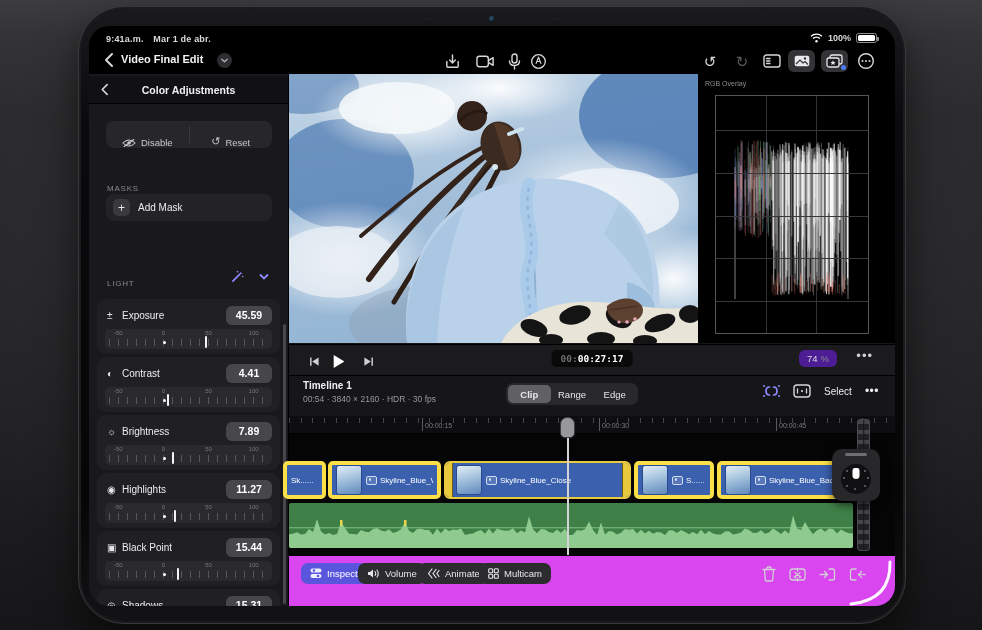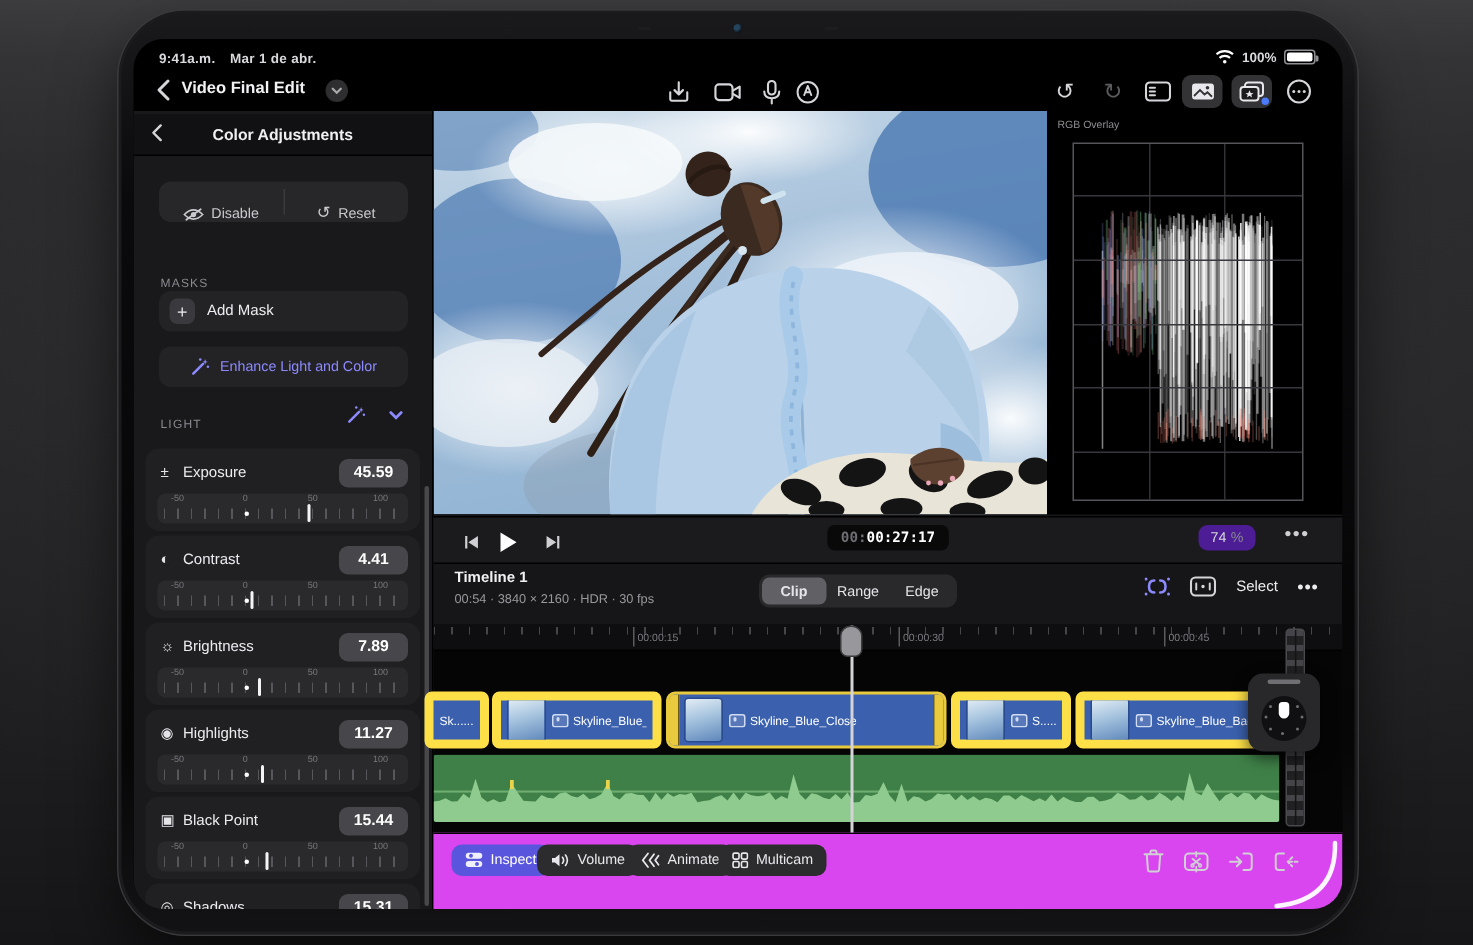--- a/index.html
+++ b/index.html
@@ -114,21 +114,21 @@
   .tl-right .sel { font-size:10px; color:#ececf0; }
   .tl-right .more { font-size:12px; color:#ececf0; letter-spacing:0.5px; }
 
   .ruler { position:absolute; left:0; top:40px; right:0; height:18px; background:#0e0e10; border-bottom:1px solid #000;
     }
   .ruler .ticks { position:absolute; left:0; right:0; top:2px; height:5px;
     background:repeating-linear-gradient(90deg,#45454a 0 1px,transparent 1px 11.7px); }
   .ruler span.rl { position:absolute; top:6px; font-size:7px; color:#7a7a80; }
   .tracks { position:absolute; left:0; top:58px; right:0; height:121px; background:#050506; }
 
-  .clip { position:absolute; top:27px; height:38px; background:#3b61ae; border:6px solid #fde047; border-radius:5px;
+  .clip { position:absolute; top:27px; height:38px; background:#3b61ae; border:4px solid #fde047; border-radius:5px;
     display:flex; align-items:center; gap:4px; padding:0 4px; overflow:hidden; }
   .clip .thumb { width:26px; height:30px; border-radius:3px; flex:0 0 auto;
     background:linear-gradient(165deg,#e3edf5 0%,#a5c3de 45%,#5e87bb 100%); border:0.5px solid #2a4a90; }
   .clip .name { font-size:8px; color:#fff; white-space:nowrap; overflow:hidden; display:flex; align-items:center; gap:3px; }
   .clip.sel { border:2px solid #e9c93d; border-radius:6px; background:#3b61ae; }
   .clip.sel:before, .clip.sel:after { content:""; position:absolute; top:0; bottom:0; width:6px; background:#e9c93d; z-index:2; }
   .clip.sel:before { left:0; border-right:1.5px solid #6d5a10; }
   .clip.sel:after { right:0; border-left:1.5px solid #6d5a10; }
   .pic-ico { width:11px; height:9px; border:1px solid #cfdcf2; border-radius:2px; position:relative; flex:0 0 auto; background:rgba(255,255,255,0.15); }
   .pic-ico:after { content:""; position:absolute; left:1.5px; top:1.5px; width:2.5px; height:2.5px; border-radius:50%; background:#cfdcf2; }
@@ -292,29 +292,20 @@
             <span>Reset</span>
           </div>
         </div>
 
         <div class="sec-label" style="top:110px;">MASKS</div>
         <div class="addmask">
           <span class="plus">+</span>
           <span class="lbl">Add Mask</span>
         </div>
 
-        <div class="enhance">
-          <svg width="13" height="13" viewBox="0 0 14 14">
-              <path d="M2 12 L9 5" stroke="#8d8aff" stroke-width="1.8" stroke-linecap="round"></path>
-              <path d="M10.5 1.5 L11 3 L12.5 3.5 L11 4 L10.5 5.5 L10 4 L8.5 3.5 L10 3 Z" fill="#8d8aff"></path>
-              <circle cx="12.5" cy="7" r="0.9" fill="#8d8aff"></circle>
-              <circle cx="7" cy="1.8" r="0.9" fill="#8d8aff"></circle>
-            </svg>
-          <span>Enhance Light and Color</span>
-        </div>
 
         <div class="light-row">
           <span class="sec2">LIGHT</span>
           <span class="light-icos">
             <svg width="13" height="13" viewBox="0 0 14 14">
                 <path d="M2 12 L9 5" stroke="#8d8aff" stroke-width="1.8" stroke-linecap="round"></path>
                 <path d="M10.5 1.5 L11 3 L12.5 3.5 L11 4 L10.5 5.5 L10 4 L8.5 3.5 L10 3 Z" fill="#8d8aff"></path>
                 <circle cx="12.5" cy="7" r="0.9" fill="#8d8aff"></circle>
                 <circle cx="7" cy="1.8" r="0.9" fill="#8d8aff"></circle>
               </svg>

